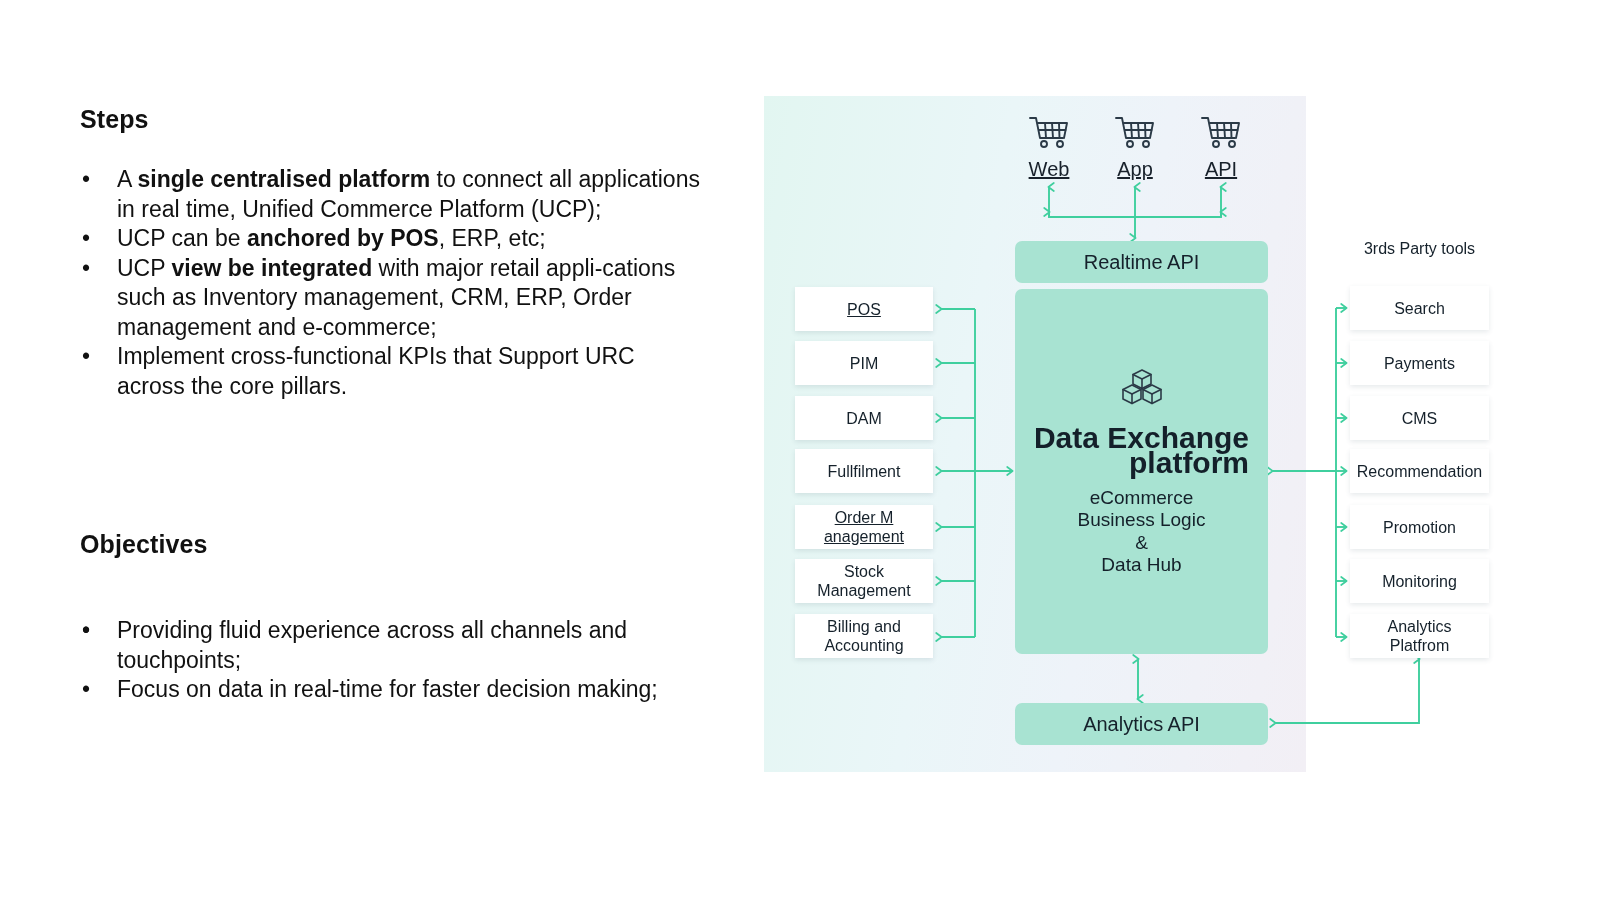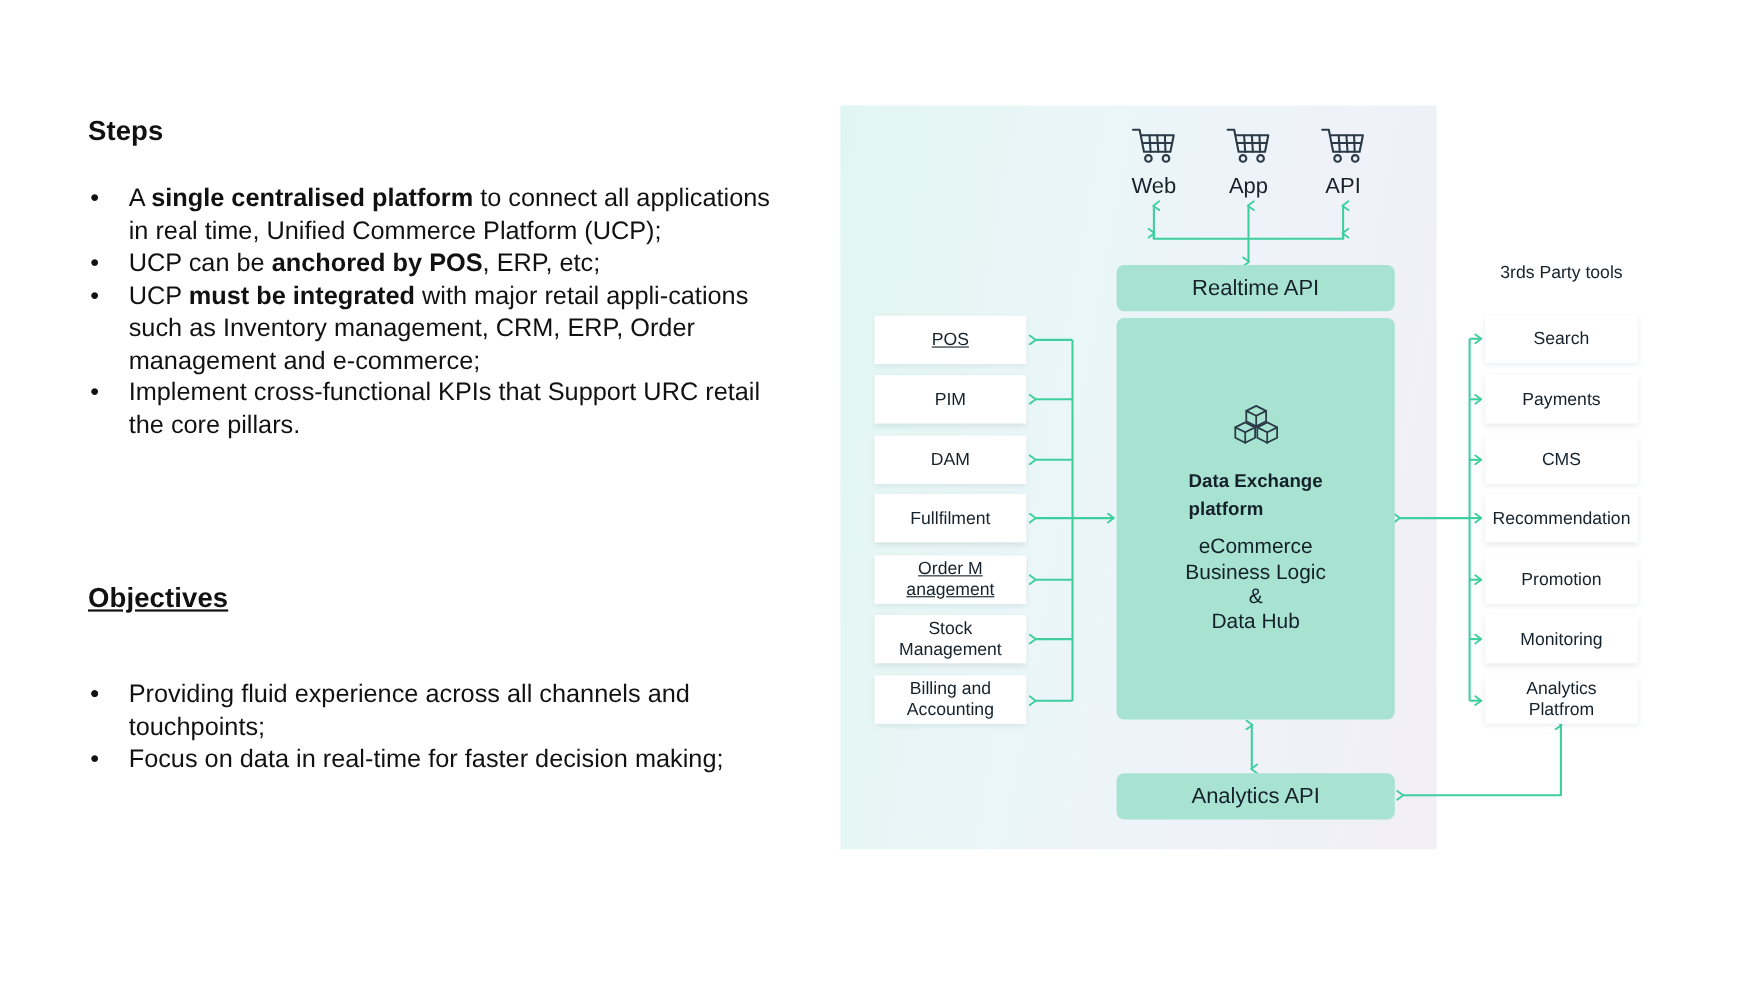--- a/index.html
+++ b/index.html
@@ -38,41 +38,41 @@
   .panel{
     position:absolute;left:764px;top:96px;width:542px;height:676px;
     background:linear-gradient(100deg,#e2f6f1 0%, #eaf6f8 38%, #eef3f9 62%, #f2eff5 100%);
   }
   .diagram{position:absolute;left:0;top:0;width:1604px;height:905px;pointer-events:none;}
   .diagram svg{position:absolute;left:0;top:0;}
 
   
   .channel{position:absolute;text-align:center;width:80px;}
   .channel .ic{display:block;height:42px;}
-  .channel .lbl{display:block;font-size:20px;color:#18212b;margin-top:3px;line-height:22px;}
+  .channel .lbl{display:block;font-size:20px;color:#18212b;margin-top:3px;line-height:22px;text-decoration:underline;}
 
   
   .mint{
     position:absolute;
     background:#a8e3d2;
     border-radius:7px;
     display:flex;align-items:center;justify-content:center;
     font-size:20px;color:#15212b;
   }
   #realtime-api{left:1015px;top:241px;width:253px;height:42px;}
   #analytics-api{left:1015px;top:703px;width:253px;height:42px;}
 
   #data-exchange{
     position:absolute;left:1015px;top:289px;width:253px;height:365px;
     background:#a8e3d2;border-radius:7px;
     display:flex;flex-direction:column;align-items:center;justify-content:center;
     color:#14202a;
   }
   #data-exchange .cubes{margin-bottom:14px;}
-  #data-exchange .hd{font-size:17px;font-weight:bold;line-height:25px;text-align:left;}
+  #data-exchange .hd{font-size:30px;font-weight:bold;line-height:25px;text-align:right;}
   #data-exchange .sub{font-size:19px;line-height:22.5px;text-align:center;margin-top:12px;}
 
   
   .wbox{
     position:absolute;background:#ffffff;
     box-shadow:0 2px 5px rgba(40,60,80,0.11);
     display:flex;align-items:center;justify-content:center;
     text-align:center;font-size:16px;line-height:19px;color:#15212b;
   }
   .left-col .wbox{left:795px;width:138px;height:44px;}
@@ -87,25 +87,25 @@
 
 <div class="stage">
 
   <div class="text-col">
 
     <h2 class="sec-title" id="steps-title">Steps</h2>
 
     <ul class="bullets" id="steps-list" style="margin-top:31px;">
         <li><span class="dot">•</span><span>A </span><b>single centralised platform</b><span> to connect all applications in real time, Unified Commerce Platform (UCP);</span></li>
         <li><span class="dot">•</span><span>UCP can be </span><b>anchored by POS</b><span>, ERP, etc;</span></li>
-        <li><span class="dot">•</span><span>UCP </span><b>must be integrated</b><span> with major retail appli-cations such as Inventory management, CRM, ERP, Order management and e-commerce;</span></li>
-        <li><span class="dot">•</span><span>Implement cross-functional KPIs that Support URC retail the core pillars.</span></li>
+        <li><span class="dot">•</span><span>UCP </span><b>view be integrated</b><span> with major retail appli-cations such as Inventory management, CRM, ERP, Order management and e-commerce;</span></li>
+        <li><span class="dot">•</span><span>Implement cross-functional KPIs that Support URC across the core pillars.</span></li>
       </ul>
 
-    <h2 class="sec-title" id="objectives-title" style="margin-top: 0px; position: absolute; left: 0px; top: 425px; text-decoration: underline;">Objectives</h2>
+    <h2 class="sec-title" id="objectives-title" style="margin-top: 0px; position: absolute; left: 0px; top: 425px;">Objectives</h2>
 
     <ul class="bullets" id="objectives-list" style="margin-top: 31px; position: absolute; left: 0px; top: 480px;">
         <li><span class="dot">•</span></li>
         <li><span class="dot">•</span><span>Providing fluid experience across all channels and touchpoints;</span></li>
         <li><span class="dot">•</span><span>Focus on data in real-time for faster decision making;</span></li>
       </ul>
   </div>
 
   <div class="panel"></div>
 

